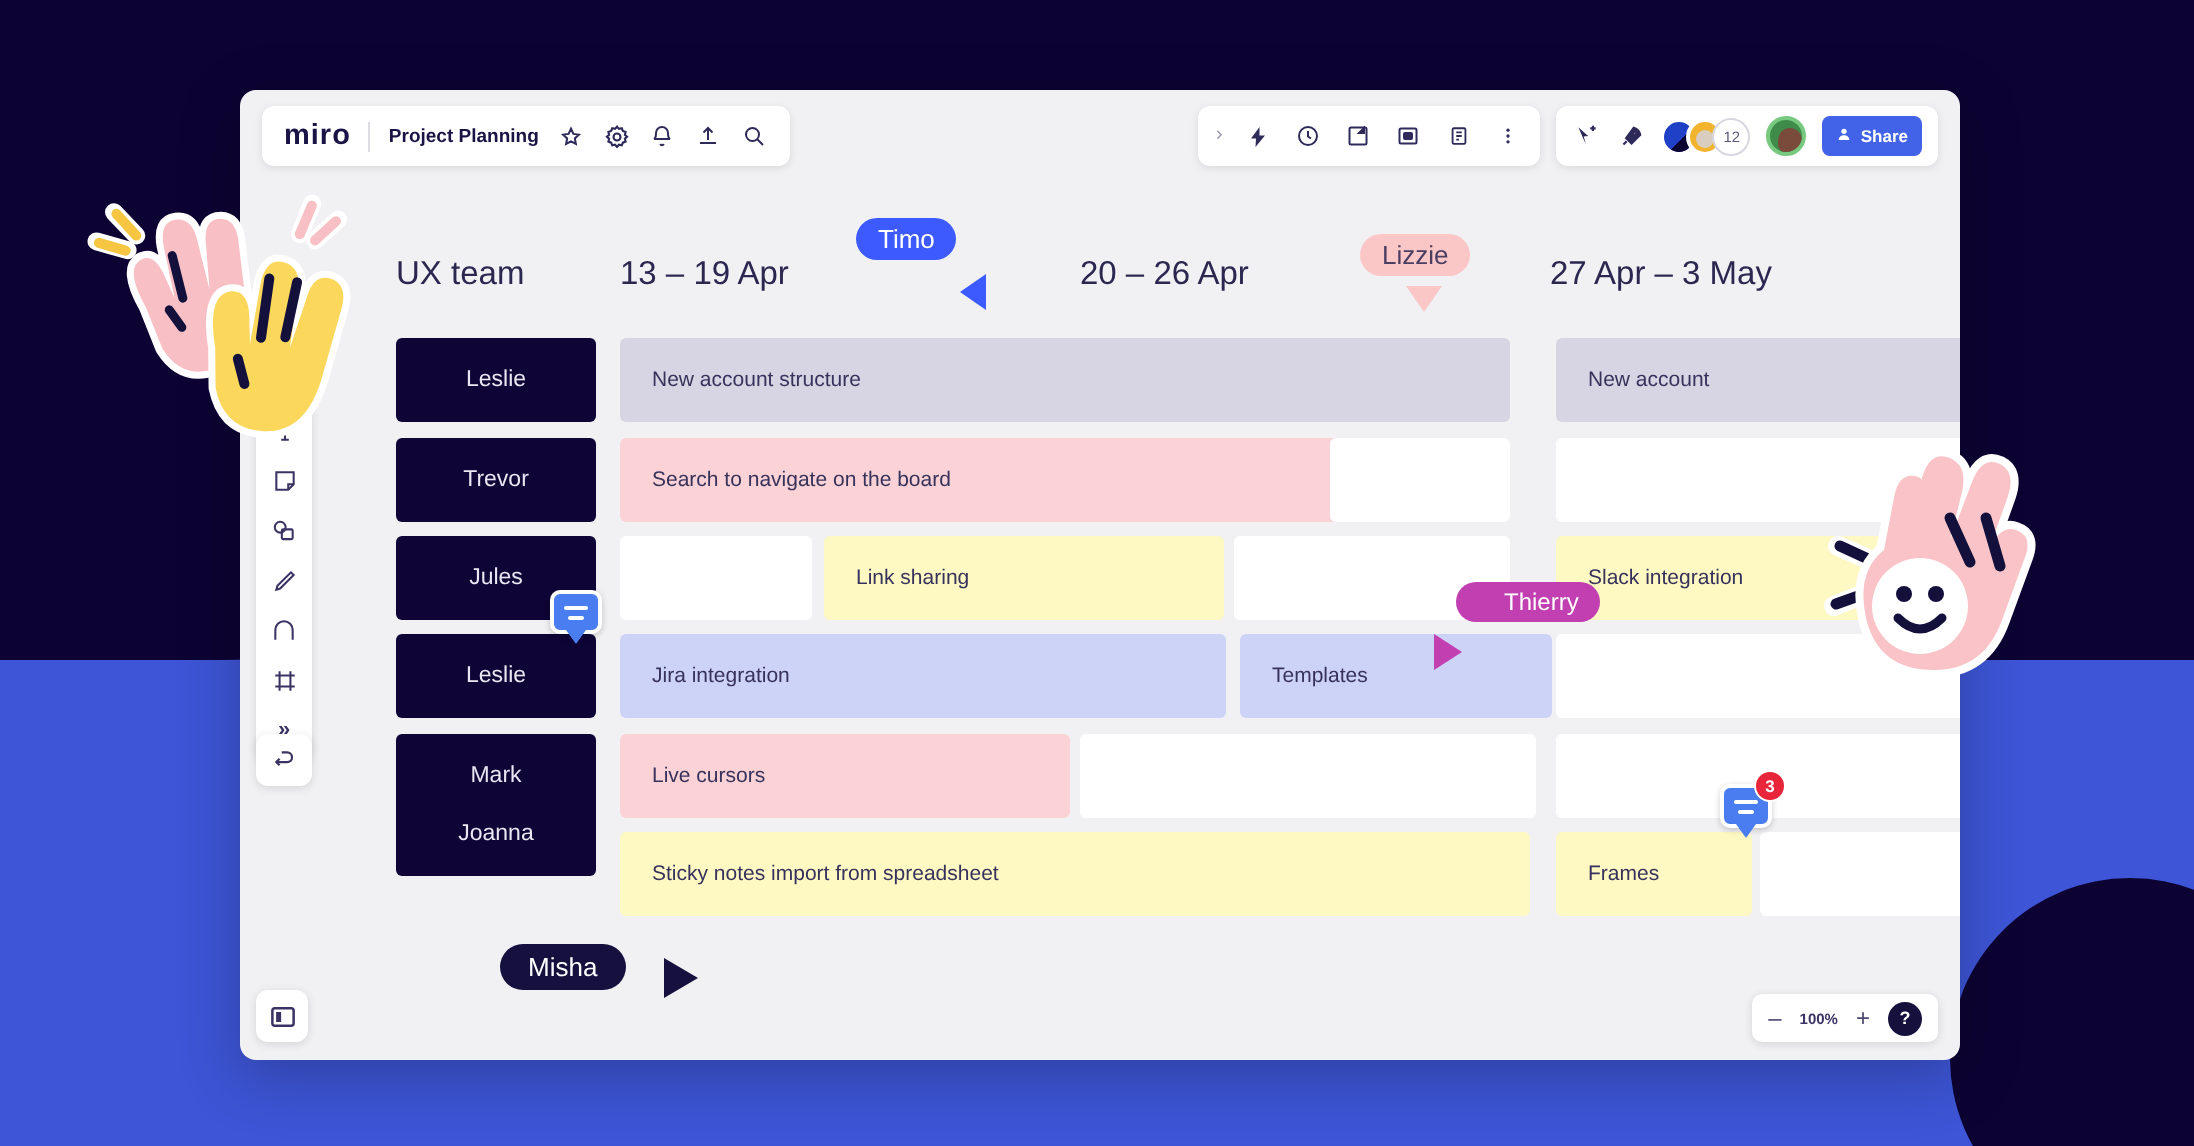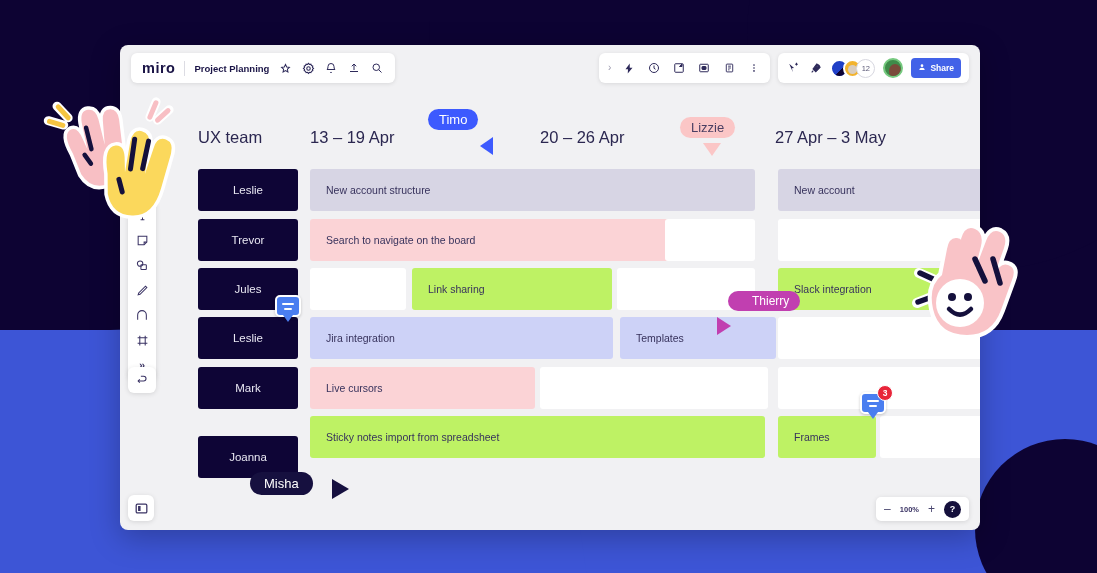--- a/index.html
+++ b/index.html
@@ -229,21 +229,21 @@
   .task {
     position:absolute;
     height:42px; border-radius:3px;
     display:flex; align-items:center;
     padding-left:16px;
     font-size:10.5px; color:#37325c;
     white-space:nowrap; overflow:hidden;
   }
   .t-grey   { background:#d7d5e4; }
   .t-pink   { background:#fbd3d6; }
-  .t-yellow { background:#bef264; }
+  .t-yellow { background:#fef9c3; }
   .t-blue   { background:#cdd2f7; }
   .t-white  { background:#ffffff; }
 
   
   .cursor-label {
     position:absolute;
     border-radius:12px;
     padding:3px 11px;
     font-size:13px;
     color:#fff;
@@ -496,21 +496,21 @@
       <div class="name-cell" style="left:78px; top:272px;">Leslie</div>
       <div class="task t-blue" style="left:190px; top:272px; width:303px;">Jira integration</div>
       <div class="task t-blue" style="left:500px; top:272px; width:156px;">Templates</div>
       <div class="task t-white" style="left:658px; top:272px; width:220px;"></div>
 
       <div class="name-cell" style="left:78px; top:322px;">Mark</div>
       <div class="task t-pink" style="left:190px; top:322px; width:225px;">Live cursors</div>
       <div class="task t-white" style="left:420px; top:322px; width:228px;"></div>
       <div class="task t-white" style="left:658px; top:322px; width:220px;"></div>
 
-      <div class="name-cell" style="left:78px; top:391px;">Joanna</div>
+      <div class="name-cell" style="left:78px; top:351px;">Joanna</div>
       <div class="task t-yellow" style="left:190px; top:371px; width:455px;">Sticky notes import from spreadsheet</div>
       <div class="task t-yellow" style="left:658px; top:371px; width:98px;">Frames</div>
       <div class="task t-white" style="left:760px; top:371px; width:118px;"></div>
 
       <div class="cursor-label cl-timo" style="left:308px; top:64px;">Timo</div>
       <div class="arrow" style="left:360px; top:92px; border-top:9px solid transparent; border-bottom:9px solid transparent; border-right:13px solid #3d5afe;"></div>
 
       <div class="cursor-label cl-lizzie" style="left:560px; top:72px;">Lizzie</div>
       <div class="arrow" style="left:583px; top:98px; border-left:9px solid transparent; border-right:9px solid transparent; border-top:13px solid #fbc6c6;"></div>
 

